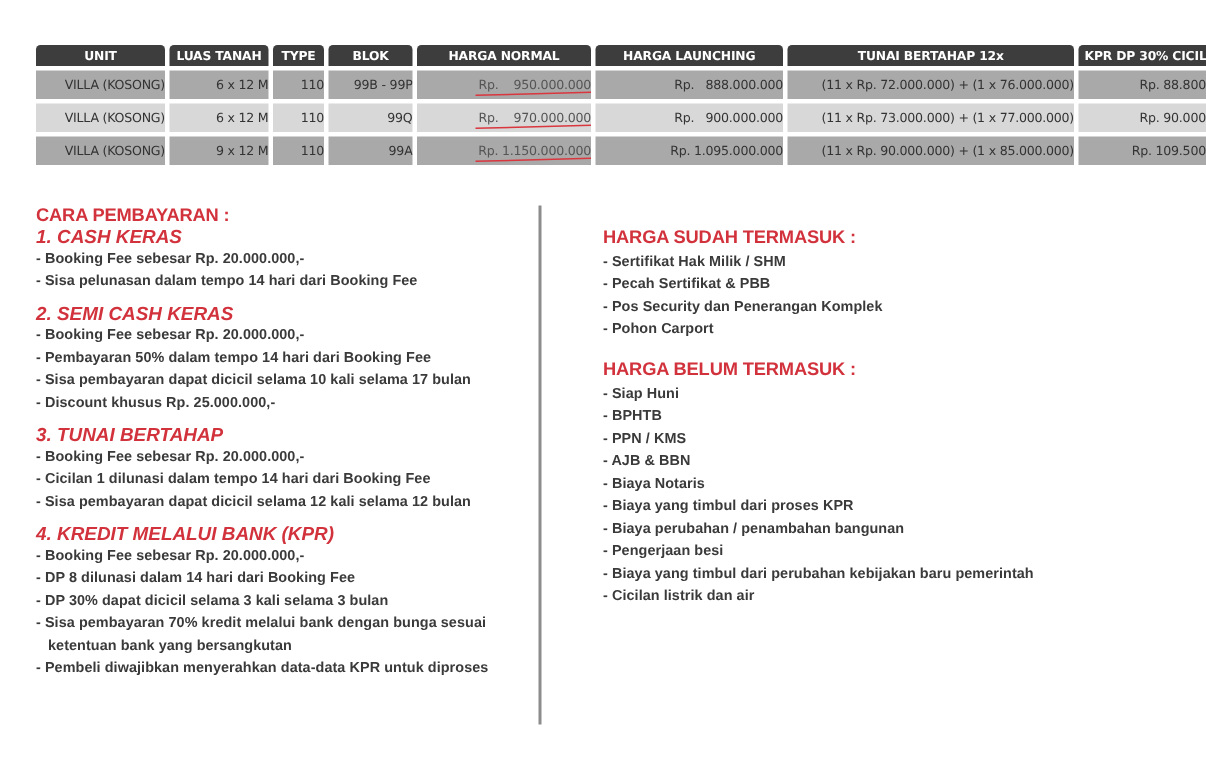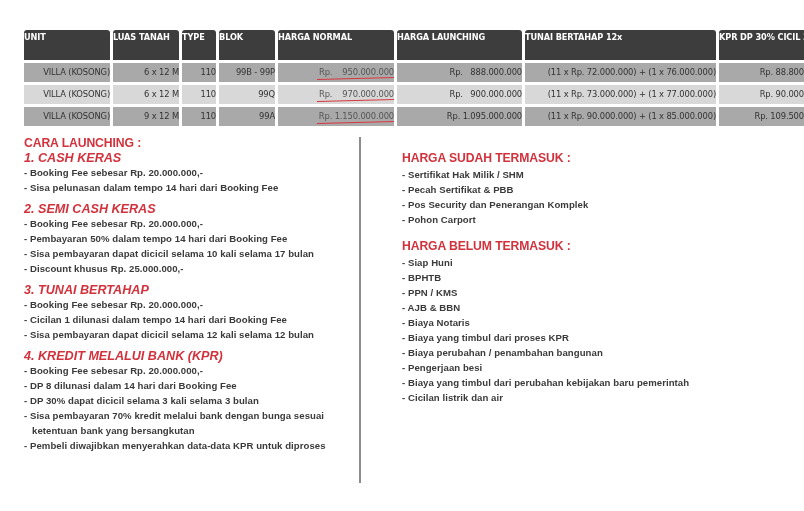--- a/index.html
+++ b/index.html
@@ -8,21 +8,21 @@
 
   .price-table {
     position: absolute; left: 24px; top: 30px;
     display: grid;
     grid-template-columns: 86px 66px 34px 56px 116px 125px 191px 103px;
     column-gap: 3px; row-gap: 3px;
   }
   .th {
     background: #3d3d3d; color: #ffffff;
     font-family: "DejaVu Sans", sans-serif; font-size: 8.2px; font-weight: bold;
-    height: 30px; line-height: 15px; 
+    height: 14px; line-height: 15px; text-align: center;
     border-radius: 3px 3px 0 0; letter-spacing: -0.1px; white-space: nowrap; overflow: hidden;
   }
   .td {
     font-family: "DejaVu Sans", sans-serif; font-size: 8.4px; color: #333;
     height: 19px; line-height: 19px; text-align: right; white-space: nowrap; overflow: hidden;
     letter-spacing: -0.15px;
   }
   .row-a .td { background: #a9a9a9; }
   .row-b .td { background: #d8d8d8; }
   .row { display: contents; }
@@ -95,21 +95,21 @@
     <div class="td">110</div>
     <div class="td">99A</div>
     <div class="td"><span class="strike-wrap" style="white-space:pre;color:#555;">Rp. 1.150.000.000</span></div>
     <div class="td" style="white-space:pre;padding-left:20px;">Rp. 1.095.000.000</div>
     <div class="td">(11 x Rp. 90.000.000) + (1 x 85.000.000)</div>
     <div class="td">Rp. 109.500.000</div>
   </div>
 </div>
 
 <div class="left-col">
-  <div class="section-title">CARA LAUNCHING :</div>
+  <div class="section-title">CARA PEMBAYARAN :</div>
 
   <div class="method">
     <div class="method-title">1. CASH KERAS</div>
     <div class="item">- Booking Fee sebesar Rp. 20.000.000,-</div>
     <div class="item">- Sisa pelunasan dalam tempo 14 hari dari Booking Fee</div>
   </div>
 
   <div class="method">
     <div class="method-title">2. SEMI CASH KERAS</div>
     <div class="item">- Booking Fee sebesar Rp. 20.000.000,-</div>

